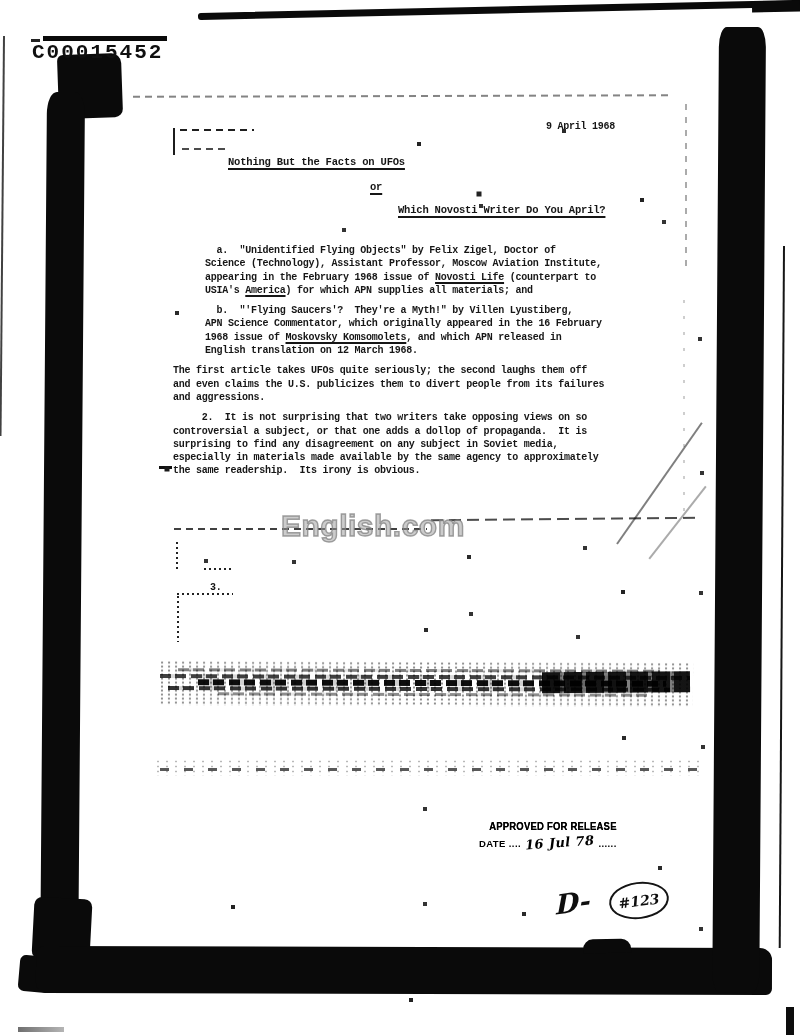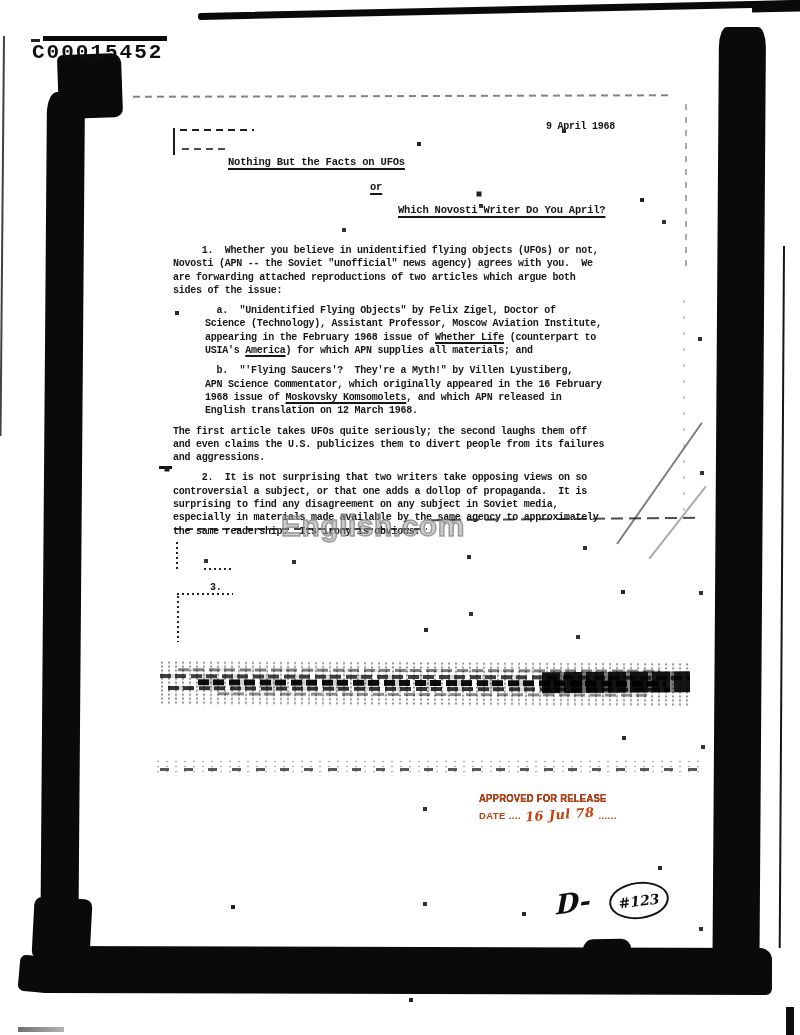--- a/index.html
+++ b/index.html
@@ -40,21 +40,21 @@
   .mid-smudge{position:absolute;left:156px;top:760px;width:548px;height:16px;
     background-image:radial-gradient(circle at 2px 1.5px, rgba(0,0,0,.28) .8px, transparent 1.2px);
     background-size:9px 5px;}
   .mid-smudge .row{position:absolute;left:4px;top:8px;width:540px;height:3px;
     background-image:repeating-linear-gradient(90deg,rgba(0,0,0,.65) 0 9px,transparent 9px 24px);}
   
   .watermark{left:281px;top:509px;font-family:"Liberation Sans",sans-serif;font-weight:700;
     font-size:30px;letter-spacing:.5px;color:rgba(154,154,154,.5);
     -webkit-text-stroke:1.4px rgba(130,130,130,.75);}
   
-  .stamp{left:479px;top:792px;color:#c2410c;font-family:"Liberation Sans",sans-serif;}
+  .stamp{left:479px;top:820px;color:#000000;font-family:"Liberation Sans",sans-serif;text-align:right;}
   .stamp-l1{font-weight:700;font-size:9.5px;letter-spacing:.2px;transform:scaleY(1.15);transform-origin:left top;text-shadow:0 0 .5px #000;}
   .stamp-l2{margin-top:4px;font-weight:700;font-size:9.5px;letter-spacing:.4px;white-space:nowrap;}
   .hand{font-family:"DejaVu Serif",serif;font-style:italic;font-weight:700;font-size:13px;display:inline-block;transform:rotate(-4deg);margin:0 1px;}
   
   .annot{left:556px;top:882px;white-space:nowrap;}
   .annot-d{font-family:"DejaVu Serif",serif;font-style:italic;font-weight:900;font-size:27px;display:inline-block;transform:rotate(-8deg) skewX(-8deg);color:#0e0e0e;}
   .annot-circle{display:inline-flex;align-items:center;justify-content:center;width:56px;height:33px;border:2.5px solid #141414;border-radius:50%;transform:rotate(-7deg);margin-left:8px;vertical-align:6px;}
   .annot-circle span{font-family:"DejaVu Serif",serif;font-style:italic;font-weight:700;font-size:14px;color:#0e0e0e;}
   
   .specks{position:absolute;left:0;top:0;width:2px;height:2px;background:transparent;
@@ -117,26 +117,23 @@
   </div>
   <div class="mid-smudge">
       <div class="row"></div>
     </div>
 
   <div class="abs scan-id">C00015452</div>
   <div class="abs type doc-date">9 April 1968</div>
   <div class="abs type doc-heading h1">Nothing But the Facts on UFOs</div>
   <div class="abs type doc-heading h2">or</div>
   <div class="abs type doc-heading h3">Which Novosti Writer Do You April?</div>
-  <div class="abs type doc-body"><div class="para para-main">     1.  Whether you believe in unidentified flying objects (UFOs) or not,
-Novosti (APN -- the Soviet "unofficial" news agency) agrees with you.  We
-are forwarding attached reproductions of two articles which argue both
-sides of the issue:</div><div class="para para-sub">  a.  "Unidentified Flying Objects" by Felix Zigel, Doctor of
+  <div class="abs type doc-body"><div class="para para-sub">  a.  "Unidentified Flying Objects" by Felix Zigel, Doctor of
 Science (Technology), Assistant Professor, Moscow Aviation Institute,
-appearing in the February 1968 issue of <u>Whether Life</u> (counterpart to
+appearing in the February 1968 issue of <u>Novosti Life</u> (counterpart to
 USIA's <u>America</u>) for which APN supplies all materials; and</div><div class="para para-sub">  b.  "'Flying Saucers'?  They're a Myth!" by Villen Lyustiberg,
 APN Science Commentator, which originally appeared in the 16 February
 1968 issue of <u>Moskovsky Komsomolets</u>, and which APN released in
 English translation on 12 March 1968.</div><div class="para para-main">The first article takes UFOs quite seriously; the second laughs them off
 and even claims the U.S. publicizes them to divert people from its failures
 and aggressions.</div><div class="para para-main">     2.  It is not surprising that two writers take opposing views on so
 controversial a subject, or that one adds a dollop of propaganda.  It is
 surprising to find any disagreement on any subject in Soviet media,
 especially in materials made available by the same agency to approximately
 the same readership.  Its irony is obvious.</div></div>

